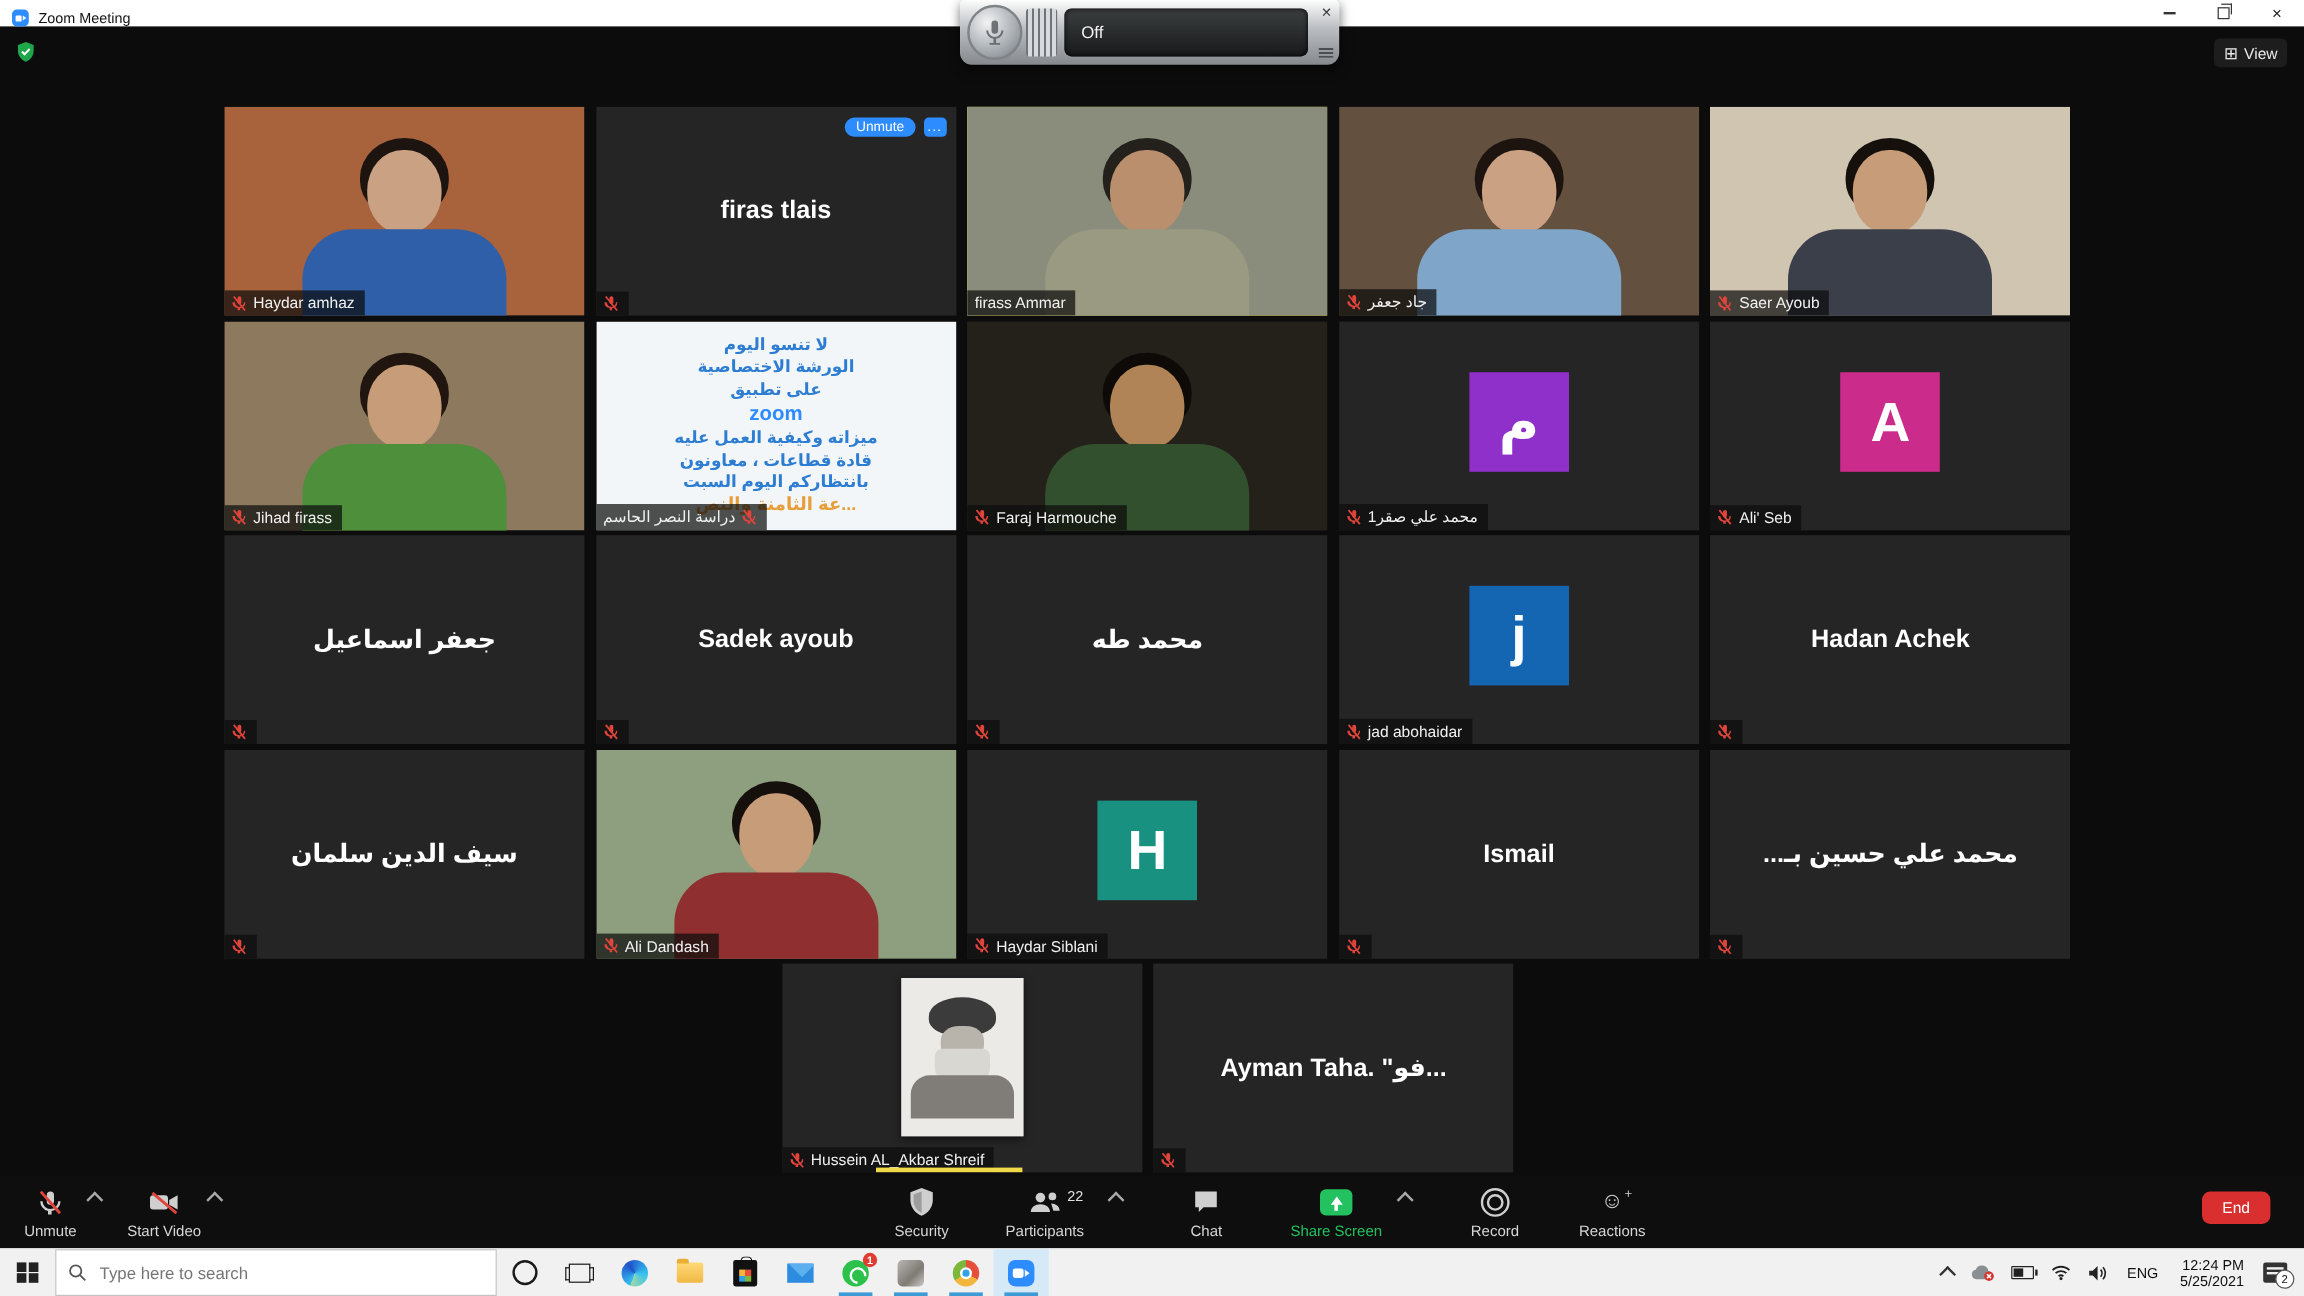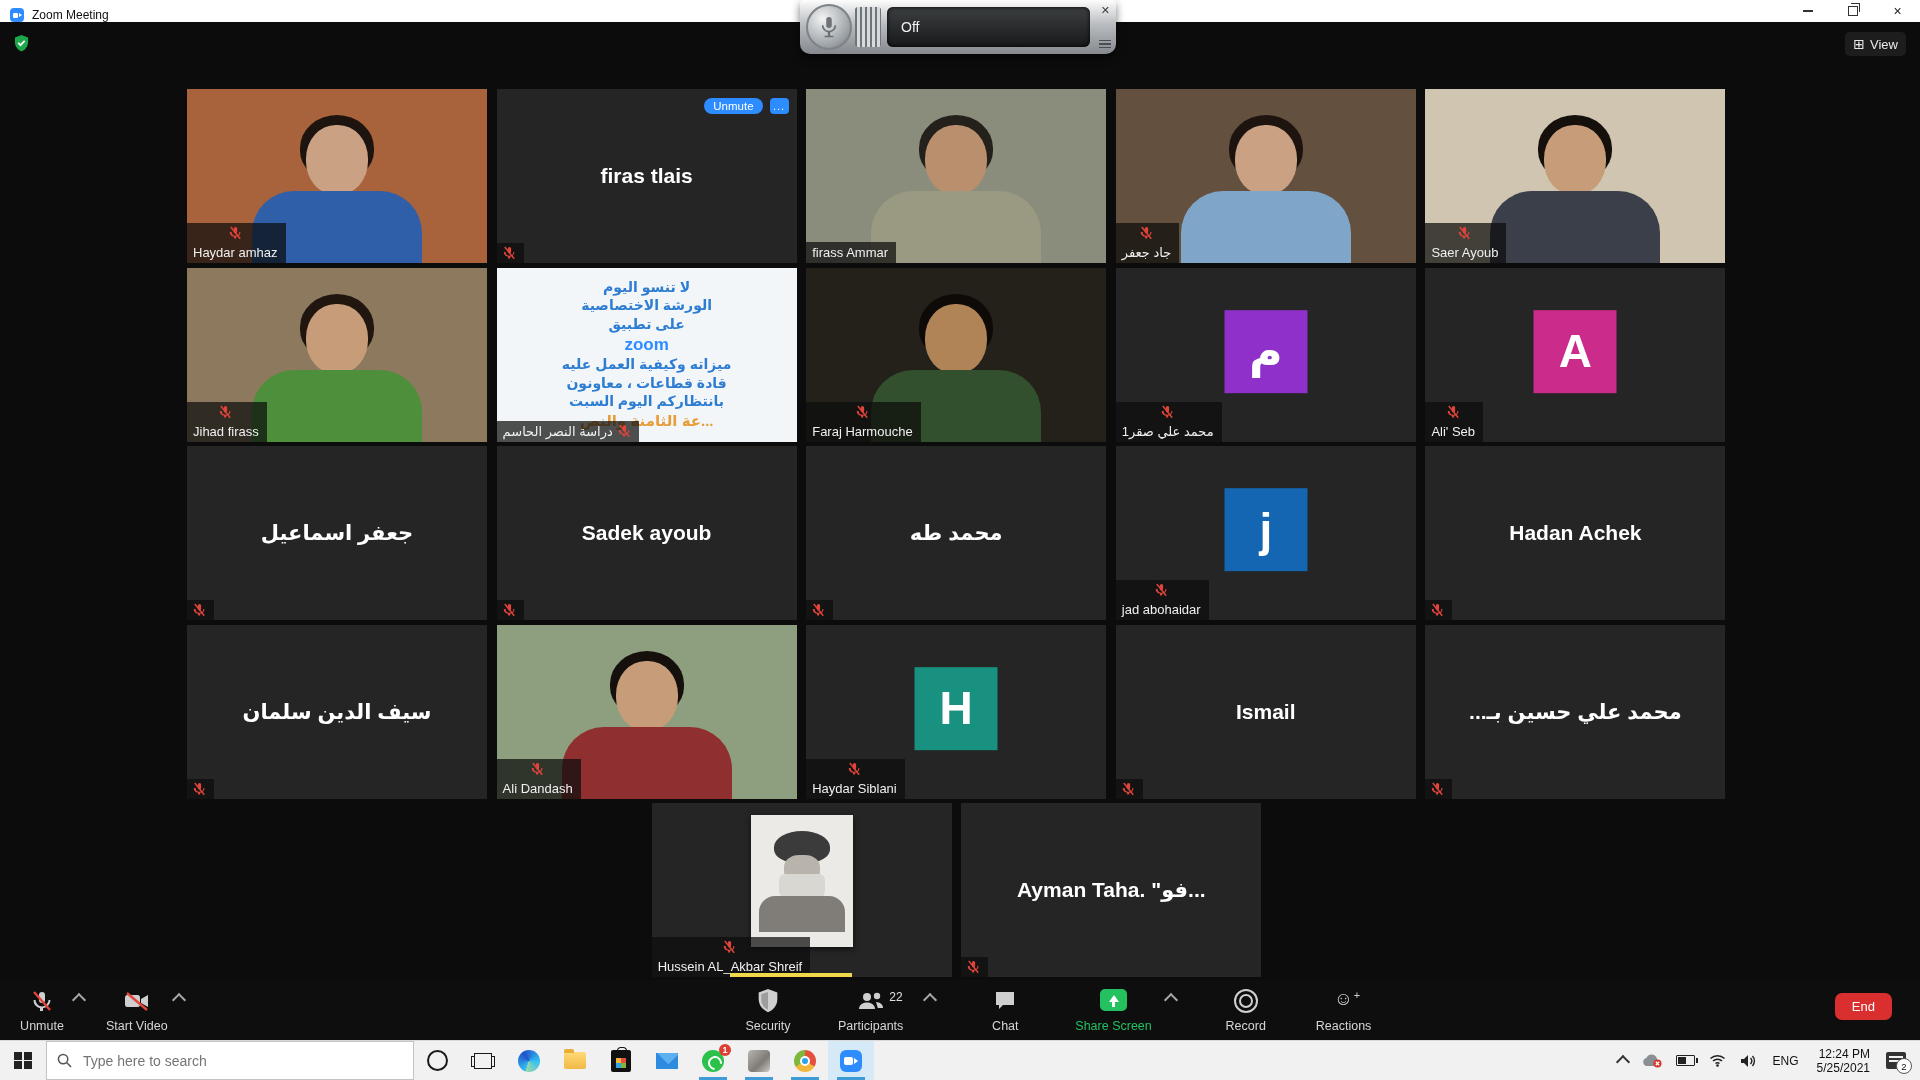--- a/index.html
+++ b/index.html
@@ -46,21 +46,21 @@
   .grid-row{display:flex;gap:9.6px;margin-bottom:4.6px;}
   .grid-row.centered{justify-content:center;}
   .tile{position:relative;width:300px;height:174px;background:#252525;overflow:hidden;flex:0 0 auto;}
   .tile.active{outline:3px solid #dde05c;outline-offset:-3px;}
   .center-name{position:absolute;inset:0;display:flex;align-items:center;justify-content:center;
     color:#fff;font-size:21px;font-weight:700;text-align:center;padding:0 14px;}
   .avatar-box{position:absolute;left:50%;top:50%;transform:translate(-50%,-54%);width:83px;height:83px;
     display:flex;align-items:center;justify-content:center;color:#fff;font-size:46px;font-weight:700;}
   .label{position:absolute;left:0;bottom:0;max-width:96%;background:rgba(12,12,12,.72);
     display:flex;align-items:center;gap:5px;padding:3px 8px 3px 6px;color:#f0f0f0;font-size:13px;
-    white-space:nowrap;overflow:hidden;z-index:2;flex-direction:column;}
+    white-space:nowrap;overflow:hidden;z-index:2;}
   .label.icon-right{flex-direction:row-reverse;}
   .label .mic{display:flex;align-items:center}
   
   .video{position:absolute;inset:0;}
   .video .hair{position:absolute;left:50%;top:26px;transform:translateX(-50%);width:74px;height:66px;border-radius:50% 50% 46% 46%;}
   .video .head{position:absolute;left:50%;top:36px;transform:translateX(-50%);width:62px;height:70px;border-radius:48%;}
   .video .torso{position:absolute;left:50%;bottom:-12px;transform:translateX(-50%);width:170px;height:84px;border-radius:42px 42px 0 0;}
   .brick{background-image:repeating-linear-gradient(0deg,rgba(60,20,5,.25) 0 2px,transparent 2px 16px),
     repeating-linear-gradient(90deg,rgba(60,20,5,.18) 0 2px,transparent 2px 30px);}
   .shrine{background-image:radial-gradient(circle at 75% 18%,rgba(110,220,140,.55),transparent 42%),
@@ -87,21 +87,21 @@
   .more-btn{background:#2d8cff;color:#fff;border:none;font-size:11px;width:19px;border-radius:4px;
     font-family:inherit;letter-spacing:1px;padding:0;}
   
   .toolbar{position:absolute;left:0;bottom:39px;width:1920px;height:61px;background:#0e0e0e;z-index:4;}
   .tb-item{display:flex;flex-direction:column;align-items:center;gap:4px;color:#d6d6d6;font-size:12.5px;
     min-width:52px;}
   .tb-left{position:absolute;left:16px;top:9px;display:flex;align-items:flex-start;}
   .tb-center{position:absolute;left:742px;top:9px;display:flex;align-items:flex-start;gap:44px;}
   .caret{width:8px;height:8px;border-left:2px solid #a8a8a8;border-top:2px solid #a8a8a8;
     transform:rotate(45deg);display:inline-block;margin:6px 0 0 6px;}
-  .icon-line{height:26px;display:flex;position:relative;}
+  .icon-line{height:26px;display:flex;align-items:center;position:relative;}
   .pcount{position:absolute;right:-17px;top:1px;font-size:12px;color:#e0e0e0;}
   .share-ico{width:27px;height:22px;background:#23c160;border-radius:5px;display:flex;align-items:center;justify-content:center;}
   .share-ico .arr{width:0;height:0;border-left:5px solid transparent;border-right:5px solid transparent;
     border-bottom:7px solid #fff;position:relative;top:-2px;}
   .share-ico .stem{position:absolute;width:3px;height:6px;background:#fff;margin-top:7px;}
   .tb-item.green{color:#23c160;}
   .rec-ico{width:20px;height:20px;border:2px solid #cfcfcf;border-radius:50%;display:flex;align-items:center;justify-content:center;}
   .rec-ico::before{content:"";width:10px;height:10px;border:2px solid #cfcfcf;border-radius:50%;}
   .react-ico{position:relative;color:#cfcfcf;font-size:19px;line-height:20px;}
   .react-ico .plus{position:absolute;right:-7px;top:-4px;font-size:11px;}

